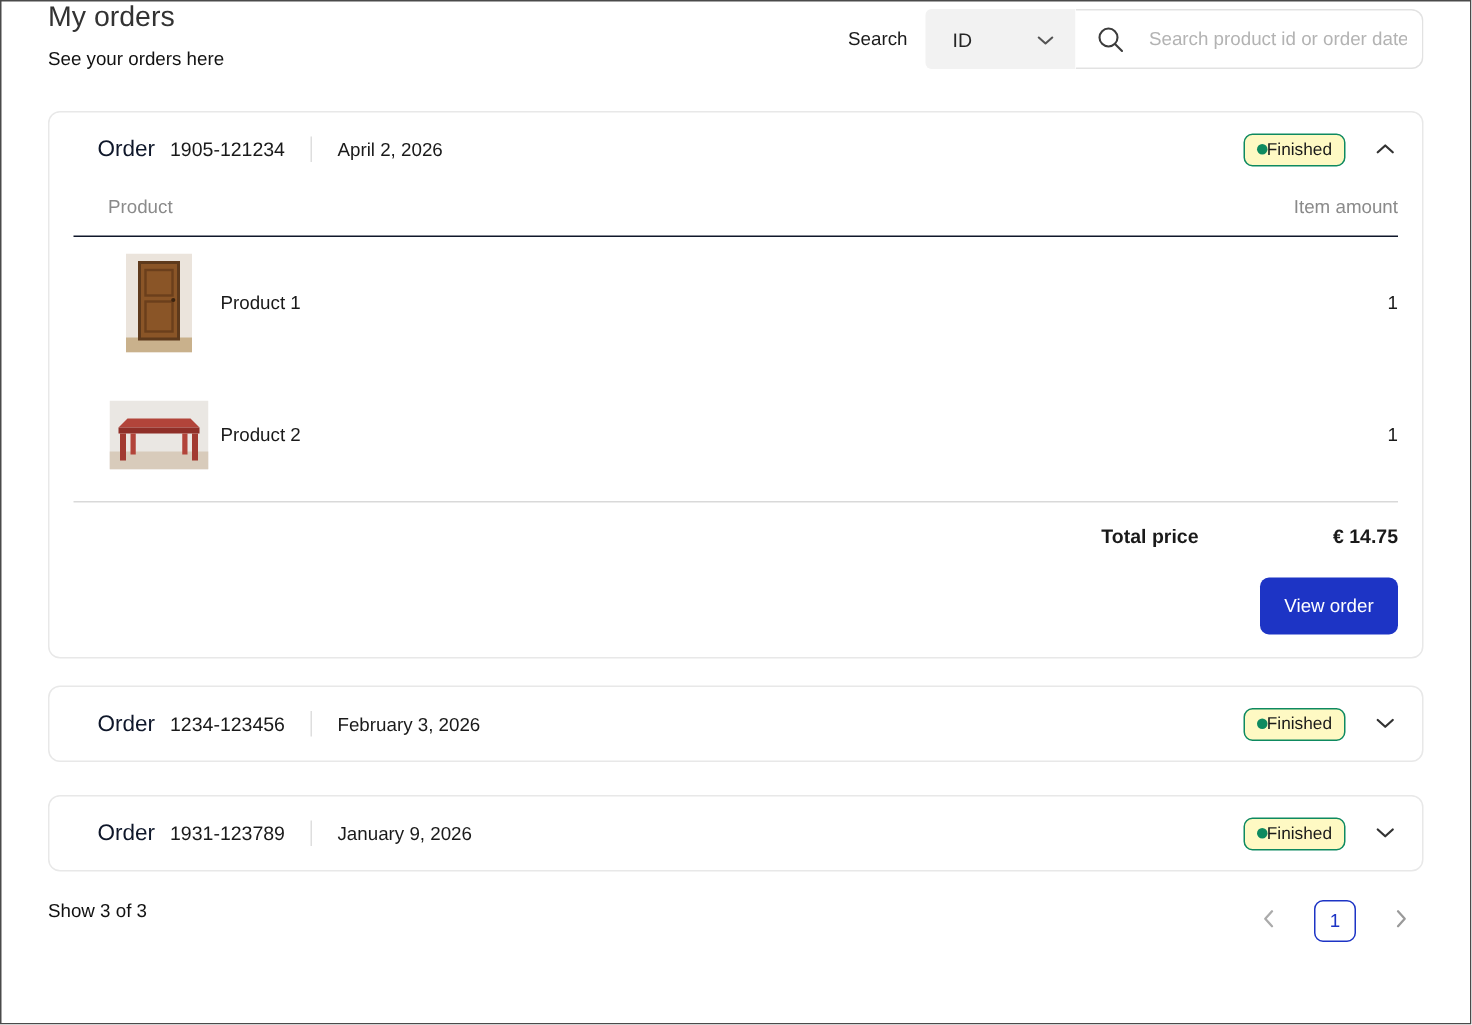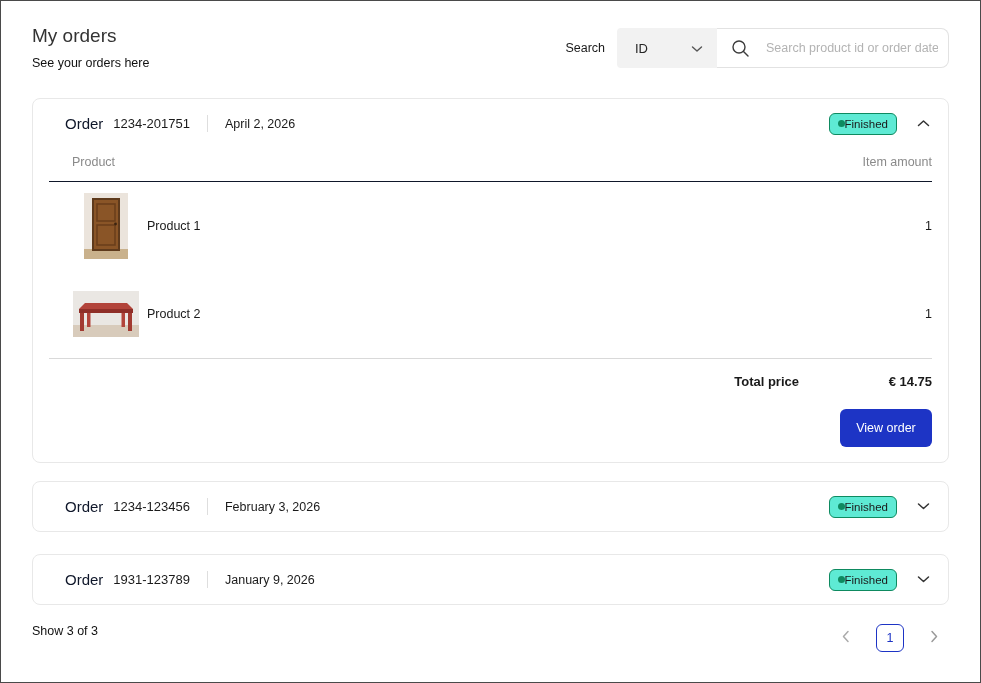--- a/index.html
+++ b/index.html
@@ -9,21 +9,21 @@
   .page {
     width: 981px; height: 683px;
     background: #fff;
     border: 1px solid #4a4a4a;
     padding: 0 31px;
     overflow: hidden;
     position: relative;
   }
 
   
-  .header-row { display: flex; justify-content: space-between; align-items: flex-start; padding-top: 24px; }
+  .header-row { display: flex; justify-content: space-between; align-items: flex-end; }
   .page-title { font-size: 19px; font-weight: 400; color: #333; }
   .page-subtitle { font-size: 12.5px; color: #111; margin-top: 9px; }
 
   .search-group { display: flex; align-items: center; margin-top: 3px; }
   .search-label { font-size: 12.5px; color: #1a1a1a; margin-right: 12px; }
   .filter-select {
     width: 100px; height: 40px; background: #f2f2f2;
     display: flex; align-items: center; justify-content: space-between;
     padding: 0 14px 0 18px; font-size: 13px; color: #262626;
     border-radius: 4px 0 0 4px; cursor: pointer;
@@ -54,21 +54,21 @@
   .order-head { display: flex; align-items: center; height: 49px; }
   .order-label { font-size: 15px; color: #0f172a; margin-left: 16px; }
   .order-id { font-size: 13px; color: #1a1a1a; margin-left: 10px; }
   .order-sep { width: 1px; height: 17px; background: #dedede; margin: 0 17px; }
   .order-date { font-size: 12.5px; color: #1a1a1a; }
   .order-head .right { margin-left: auto; display: flex; align-items: center; }
 
   .status-badge {
     display: inline-flex; align-items: center; gap: 0;
     border: 1px solid #0e8a60; border-radius: 6px;
-    padding: 4px 8px; font-size: 11.5px; color: #1a1a1a; background: #5eead4;
+    padding: 4px 8px; font-size: 11.5px; color: #1a1a1a; background: #fef9c3;
   }
   .status-dot { width: 7px; height: 7px; border-radius: 50%; background: #0e8a60; }
   .chev-btn { margin-left: 18px; background: none; border: none; cursor: pointer; display: flex; padding: 2px; }
 
   
   .table-head {
     display: flex; justify-content: space-between; align-items: flex-end;
     padding: 7px 0 12px; border-bottom: 1px solid #0f172a;
     font-size: 12.5px; color: #8a8a8a;
   }
@@ -134,21 +134,21 @@
             </svg>
         </span>
         <input type="text" placeholder="Search product id or order date" style="">
       </div>
     </div>
   </div>
 
   <div class="card card-expanded">
     <div class="order-head">
       <span class="order-label">Order</span>
-      <span class="order-id">1234-201751</span>
+      <span class="order-id">1905-121234</span>
       <span class="order-sep"></span>
       <span class="order-date">April 2, 2026</span>
       <span class="right">
         <span class="status-badge">
           <span class="status-dot"></span>
           <span>Finished</span>
         </span>
         <button class="chev-btn">
           <span>
             <svg width="13" height="9" viewBox="0 0 13 9">

